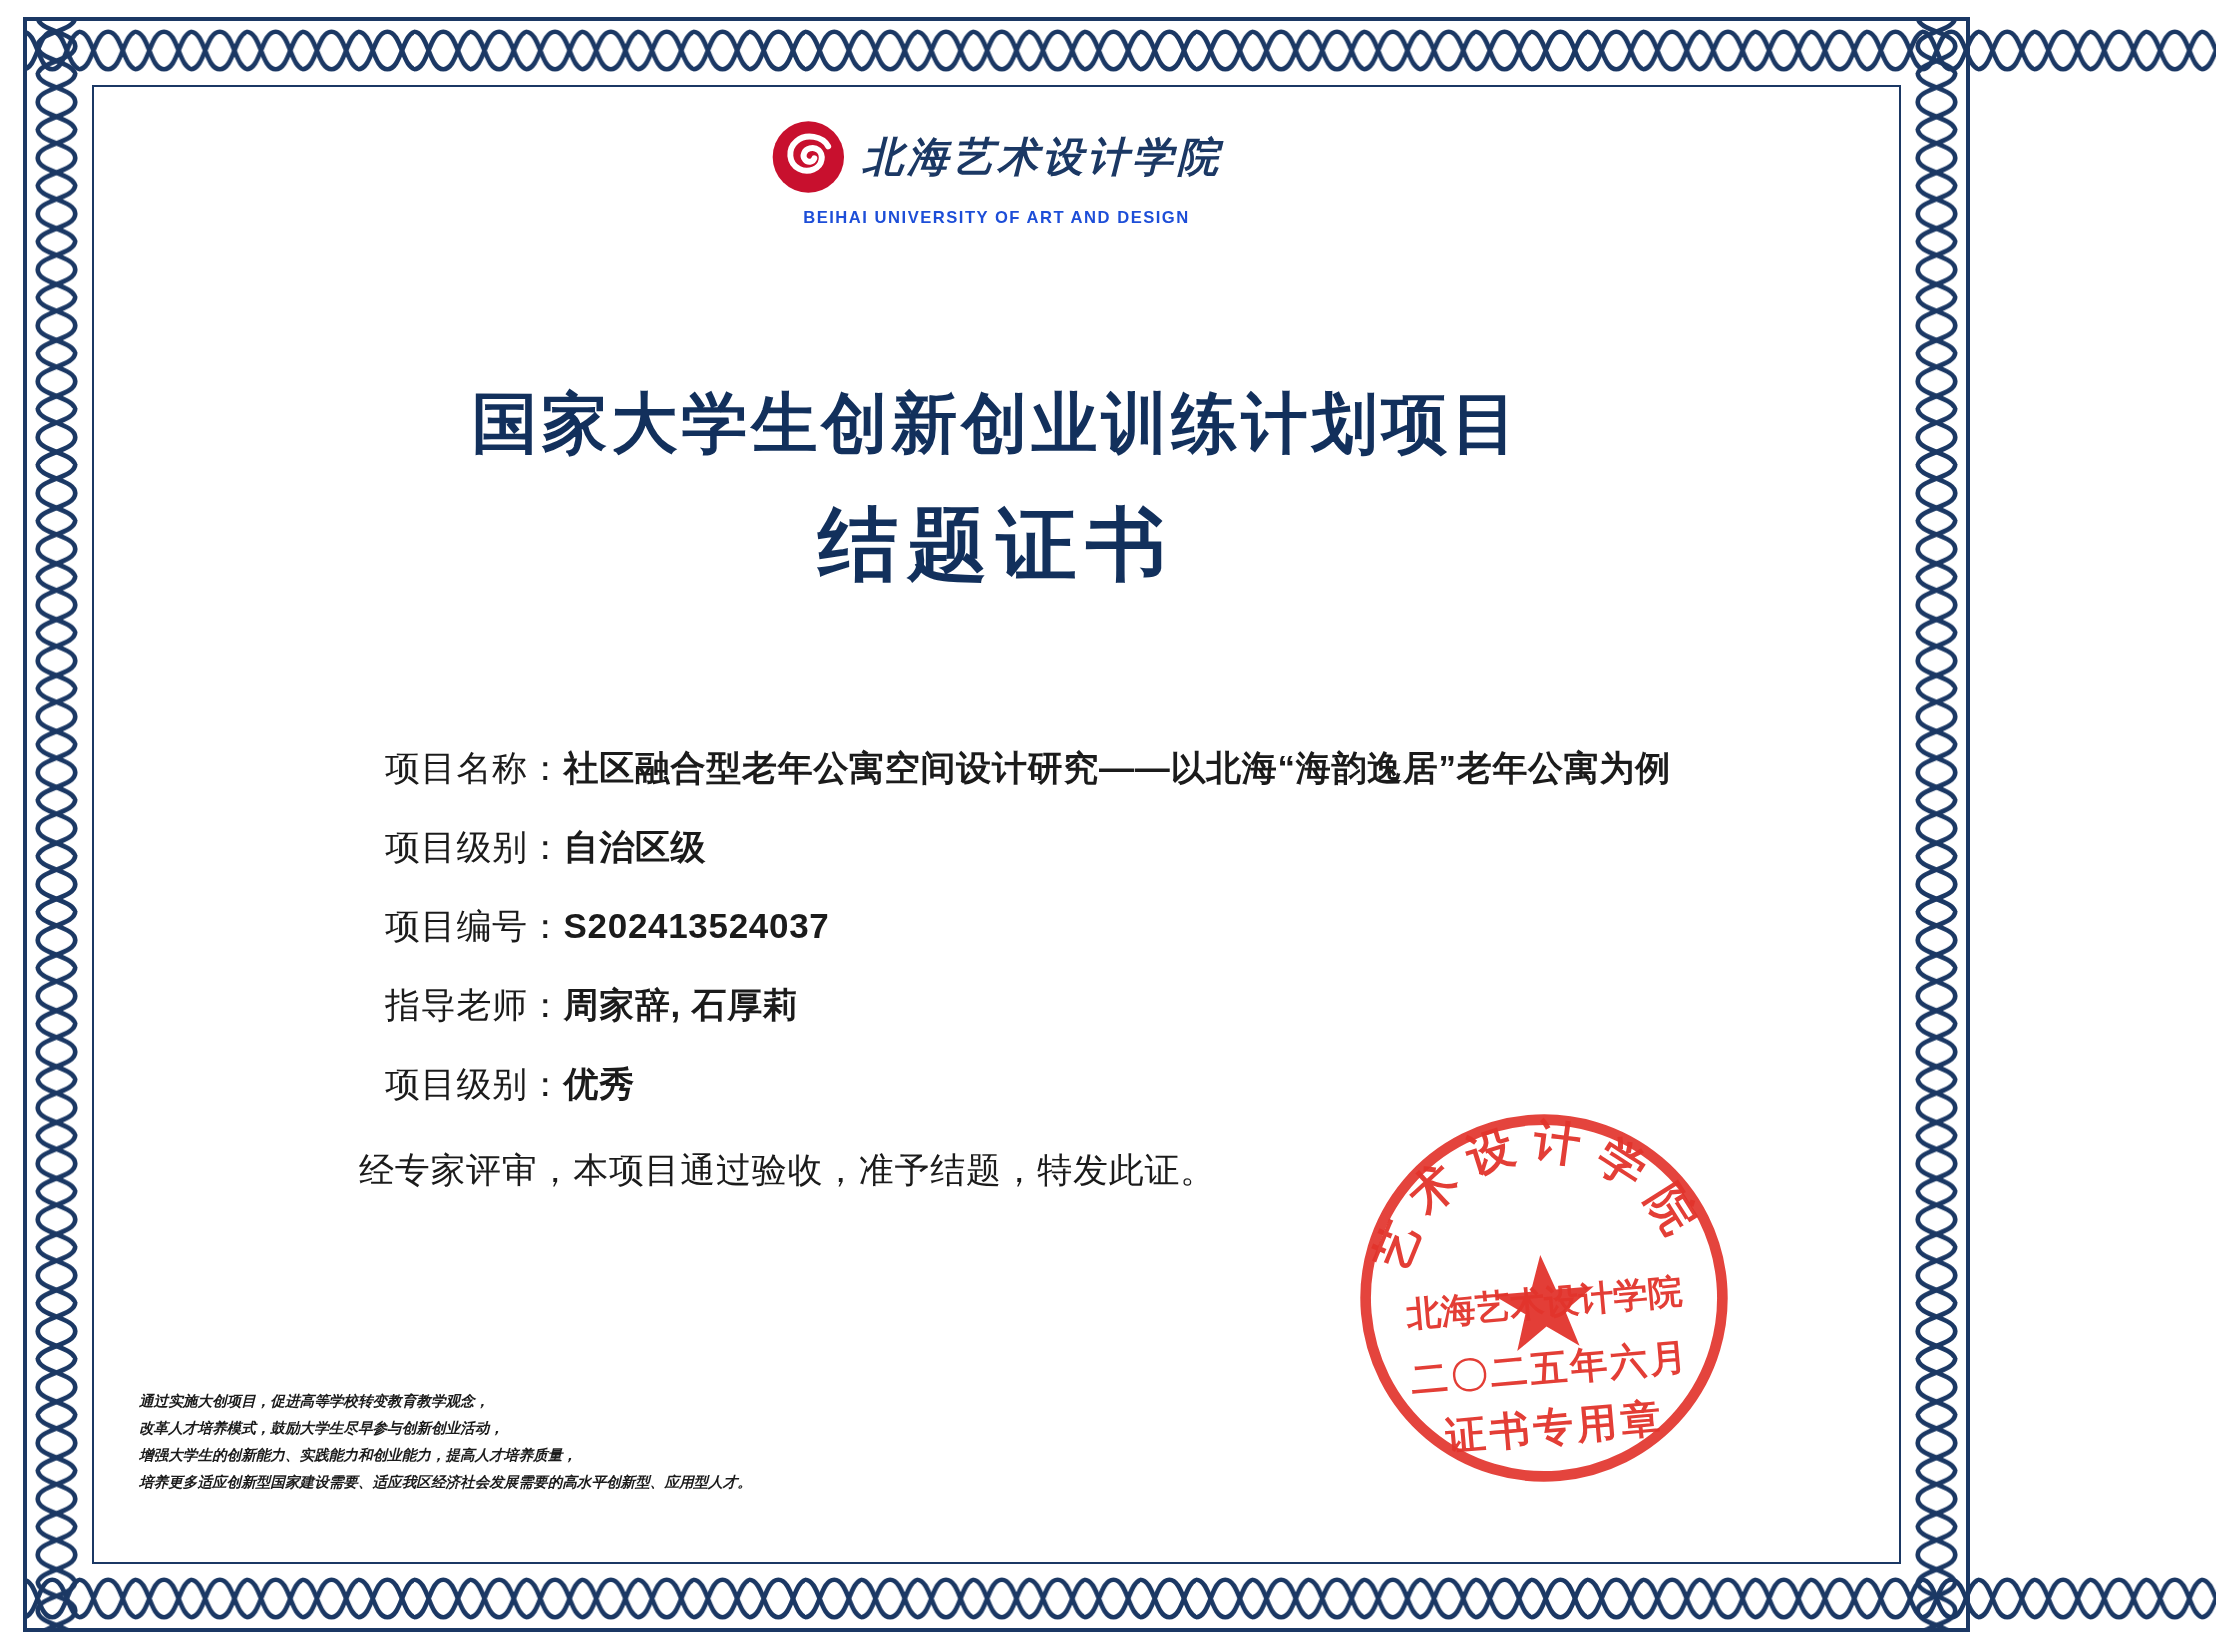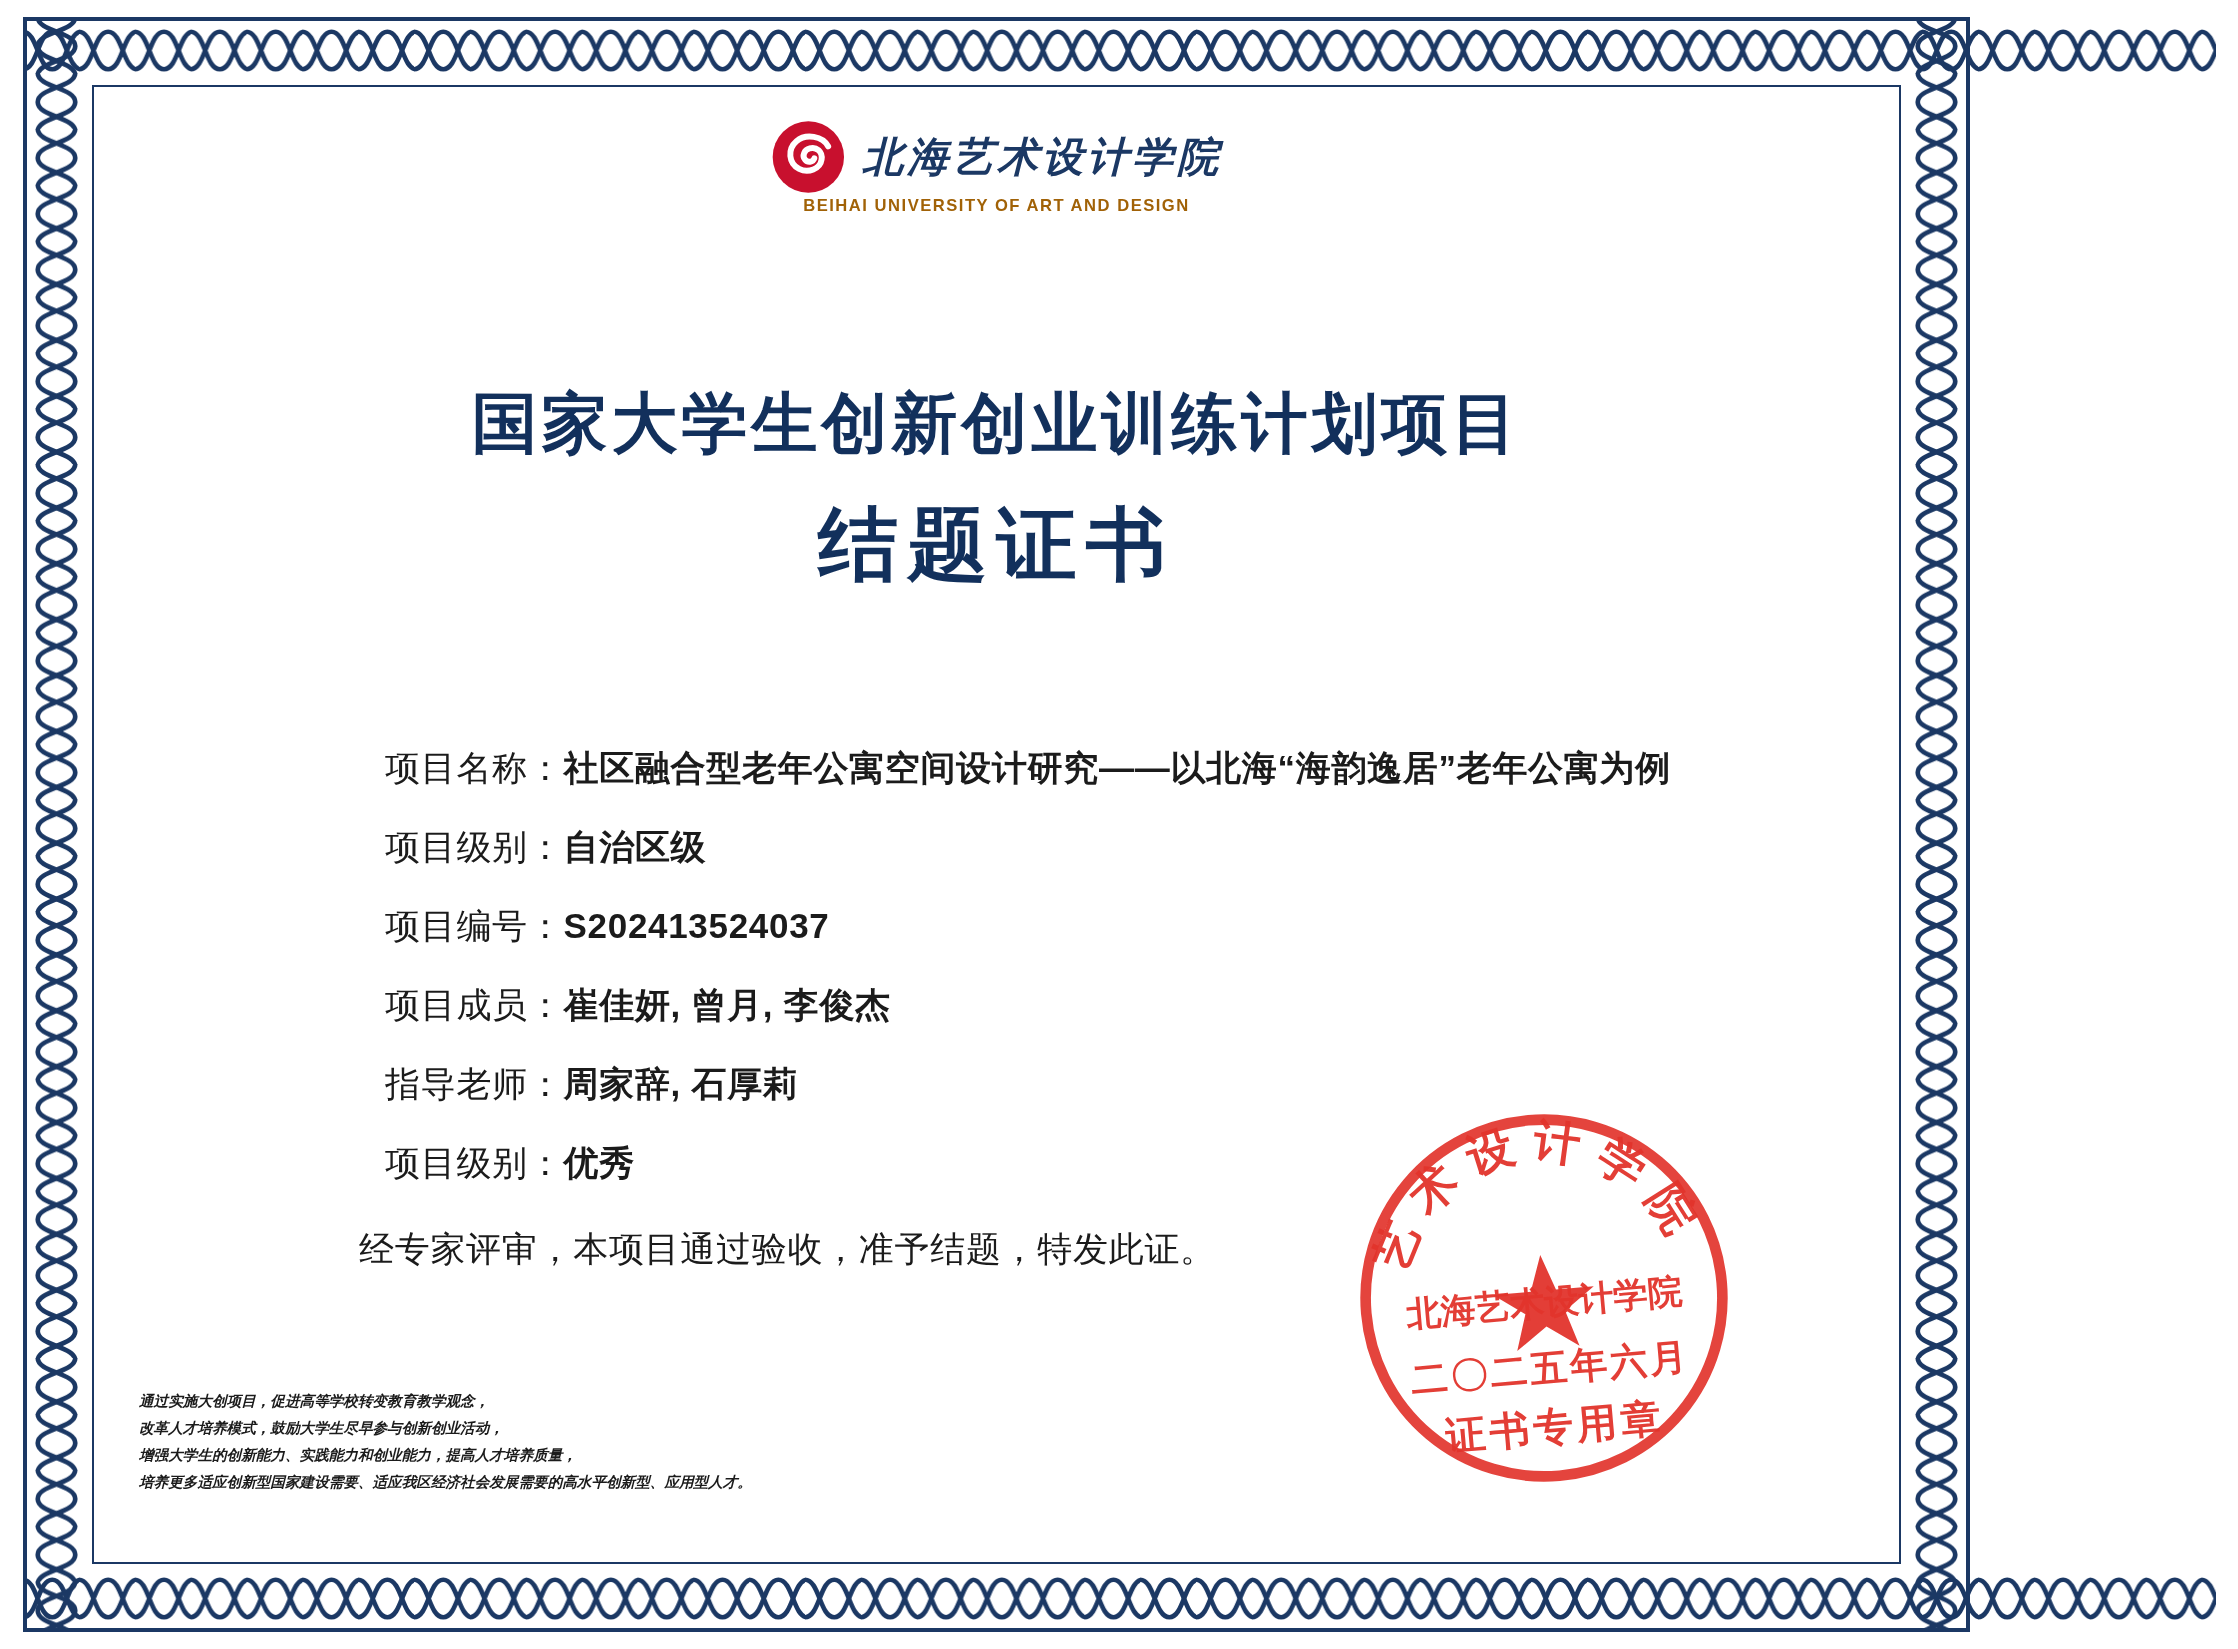--- a/index.html
+++ b/index.html
@@ -87,24 +87,24 @@
   .logo-cn {
     font-family: "Liberation Serif", serif;
     font-size: 41px;
     font-weight: 700;
     color: #1b3864;
     letter-spacing: 4px;
     font-style: italic;
     white-space: nowrap;
   }
   .logo-en {
-    margin-top: 2px;
+    margin-top: 14px;
     font-size: 16.6px;
     letter-spacing: 1.5px;
-    color: #a16207;
+    color: #1d4ed8;
     font-weight: 700;
     white-space: nowrap;
   }
 
   
   .title-1 {
     position: absolute;
     top: 279px;
     left: 0;
     right: 0;
@@ -253,24 +253,20 @@
         <span class="field-label">项目级别：</span>
         <span class="field-value">自治区级</span>
       </div>
 
       <div class="field-row">
         <span class="field-label">项目编号：</span>
         <span class="field-value">S202413524037</span>
       </div>
 
 
-      <div class="field-row">
-        <span class="field-label">项目成员：</span>
-        <span class="field-value">崔佳妍, 曾月, 李俊杰</span>
-      </div>
 
       <div class="field-row">
         <span class="field-label">指导老师：</span>
         <span class="field-value">周家辞, 石厚莉</span>
       </div>
 
       <div class="field-row">
         <span class="field-label">项目级别：</span>
         <span class="field-value">优秀</span>
       </div>

